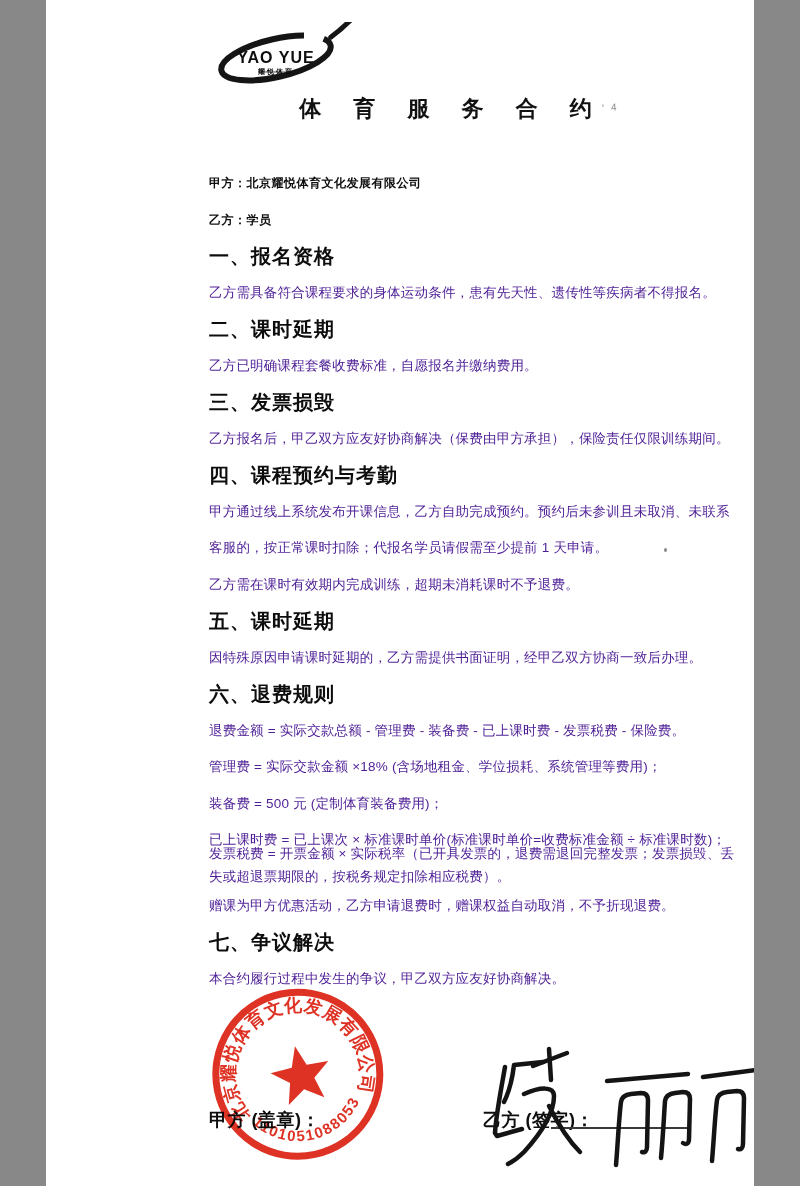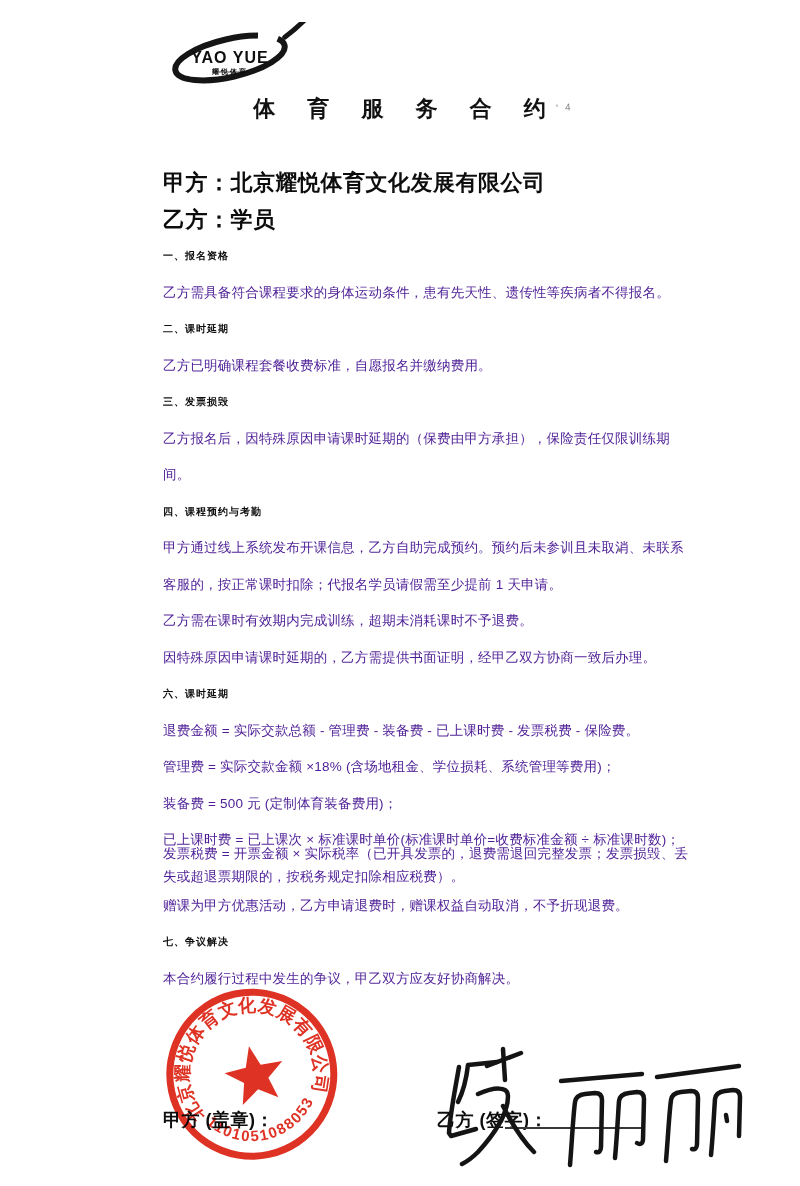--- a/index.html
+++ b/index.html
@@ -1,40 +1,40 @@
 <!DOCTYPE html>
 <html style="--stamp-red: #dd2718;"><head>
 <meta charset="utf-8">
 <style>
   :root { --ink:#1e1e1e; --stamp-red:#dd2718; }
   html,body{margin:0;padding:0;background:#888;}
   .page{
-    position:relative;width:800px;height:1186px;background:#ffffff;
+    position:relative;width:708px;height:1186px;background:#ffffff;
     overflow:hidden;margin:0 auto;
     font-family:"Liberation Sans", sans-serif;color:var(--ink);
   }
   
   .logo{position:absolute;left:150px;top:22px;width:180px;height:80px;}
   
   .doc-title{
     position:absolute;left:0;top:94px;width:812px;text-align:center;
     font-size:22px;font-weight:bold;letter-spacing:13px;color:#111;
   }
   .title-artifact{
     position:absolute;left:552px;top:101px;font-size:10px;color:#444;
     opacity:.65;letter-spacing:3px;transform:rotate(-4deg);
   }
   .ink-dot{position:absolute;width:3px;height:4px;background:#555;border-radius:50%;opacity:.7;}
   
   .body-flow{
     position:absolute;left:163px;top:165px;width:528px;
     font-size:13.5px;line-height:36.5px;letter-spacing:.2px;
   }
-  .party-line{font-size:22px;font-weight:bold;letter-spacing:.5px;color:#0d0d0d;}
-  .sec-h{margin:0;font-size:10px;font-weight:bold;letter-spacing:1px;color:#0d0d0d;line-height:36.5px;}
+  .party-line{font-size:12px;font-weight:bold;letter-spacing:.5px;color:#0d0d0d;}
+  .sec-h{margin:0;font-size:20px;font-weight:bold;letter-spacing:1px;color:#0d0d0d;line-height:36.5px;}
   .para{margin:0;line-height:36.5px;color:#4c1d95;}
   .para.tight{margin-top:-17px;line-height:23px;}
   
   .sig-label{
     position:absolute;top:1108px;font-size:18px;font-weight:bold;color:#0d0d0d;letter-spacing:.5px;
   }
   .sig-label.a{left:163px;}
   .sig-label.b{left:437px;}
   .sig-line{position:absolute;left:505px;top:1127px;width:138px;height:2px;background:#3a3a3a;}
   
@@ -69,26 +69,27 @@
 
   <div class="body-flow">
     <div class="party-line">甲方：北京耀悦体育文化发展有限公司</div>
     <div class="party-line">乙方：学员</div>
     <div id="sections-container">
         <h3 class="sec-h">一、报名资格</h3>
         <p class="para">乙方需具备符合课程要求的身体运动条件，患有先天性、遗传性等疾病者不得报名。</p>
         <h3 class="sec-h">二、课时延期</h3>
         <p class="para">乙方已明确课程套餐收费标准，自愿报名并缴纳费用。</p>
         <h3 class="sec-h">三、发票损毁</h3>
-        <p class="para">乙方报名后，因特殊原因申请课时延期的（保费由甲方承担），保险责任仅限训练期间。</p>
+        <p class="para">乙方报名后，甲乙双方应友好协商解决（保费由甲方承担），保险责任仅限训练期间。</p>
         <h3 class="sec-h">四、课程预约与考勤</h3>
         <p class="para">甲方通过线上系统发布开课信息，乙方自助完成预约。预约后未参训且未取消、未联系客服的，按正常课时扣除；代报名学员请假需至少提前 1 天申请。</p>
         <p class="para">乙方需在课时有效期内完成训练，超期未消耗课时不予退费。</p>
+        <h3 class="sec-h">五、课时延期</h3>
         <p class="para">因特殊原因申请课时延期的，乙方需提供书面证明，经甲乙双方协商一致后办理。</p>
-        <h3 class="sec-h">六、课时延期</h3>
+        <h3 class="sec-h">六、退费规则</h3>
         <p class="para">退费金额 = 实际交款总额 - 管理费 - 装备费 - 已上课时费 - 发票税费 - 保险费。</p>
         <p class="para">管理费 = 实际交款金额 ×18% (含场地租金、学位损耗、系统管理等费用)；</p>
         <p class="para">装备费 = 500 元 (定制体育装备费用)；</p>
         <p class="para">已上课时费 = 已上课次 × 标准课时单价(标准课时单价=收费标准金额 ÷ 标准课时数)；</p>
         <p class="para tight">发票税费 = 开票金额 × 实际税率（已开具发票的，退费需退回完整发票；发票损毁、丢失或超退票期限的，按税务规定扣除相应税费）。</p>
         <p class="para">赠课为甲方优惠活动，乙方申请退费时，赠课权益自动取消，不予折现退费。</p>
         <h3 class="sec-h">七、争议解决</h3>
         <p class="para">本合约履行过程中发生的争议，甲乙双方应友好协商解决。</p>
       </div>
   </div>

